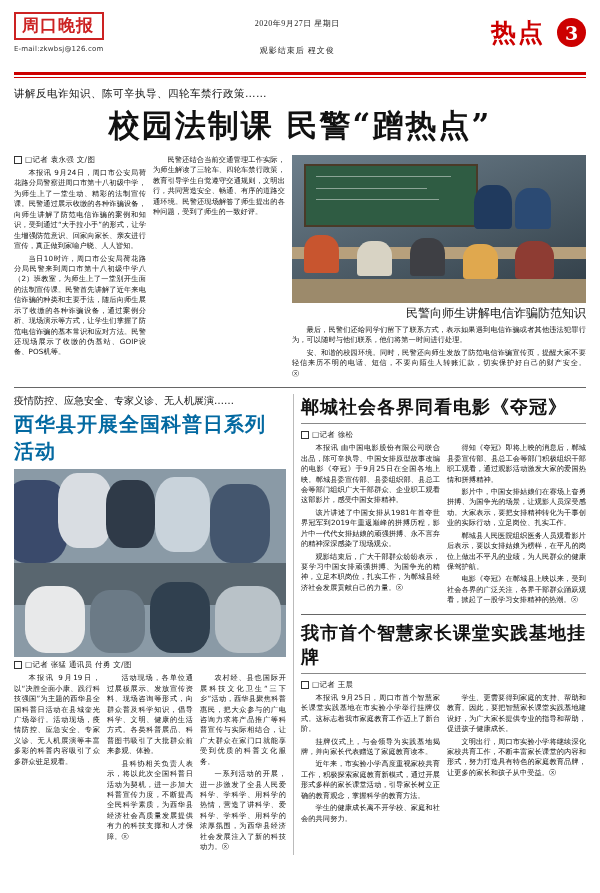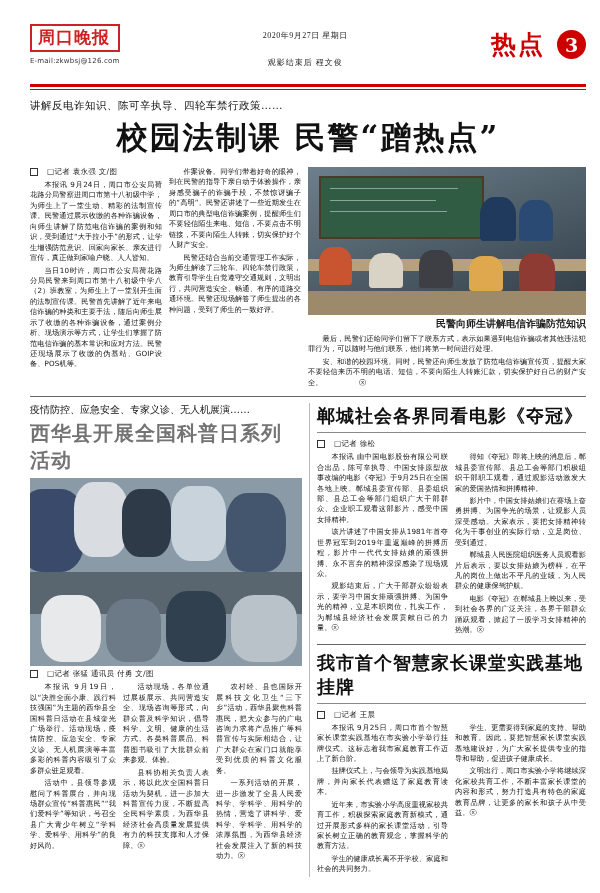--- a/index.html
+++ b/index.html
@@ -6,23 +6,22 @@
   body{
     width:600px;height:893px;
     background:#ffffff;
     font-family:"DejaVu Sans","Liberation Sans",sans-serif;
     color:#111;
     position:relative;
     overflow:hidden;
   }
   .page{
     position:absolute;inset:0;
-    padding:24px 14px;
+    padding:12px 14px;
     box-sizing:border-box;
-    margin-left:16px;
   }
   
   .masthead{
     position:relative;
     height:58px;
     display:flex;
     align-items:flex-start;
     justify-content:space-between;
   }
   .logo-block{display:flex;flex-direction:column;gap:2px;}
@@ -81,52 +80,52 @@
     letter-spacing:2px;
     margin:4px 0 8px 0;
   }
   .hr-thin{height:1px;background:#888;margin:4px 0 6px 0;}
 
   
   .cols{display:flex;gap:7px;}
   .col{flex:1;}
   .byline{
     font-size:7.5px;color:#222;margin-bottom:3px;letter-spacing:.3px;
-    display:flex;align-items:center;gap:9px;text-align:right;
+    display:flex;align-items:center;gap:3px;text-align:right;
   }
   .byline .sq{
     display:inline-block;width:6px;height:6px;border:1px solid #333;
   }
   .body-text{
     font-size:7.2px;
     line-height:1.45;
     text-align:justify;
     color:#111;
     letter-spacing:.1px;
   }
   .body-text p{margin:0 0 2px 0;text-indent:2em;}
 
   .photo{
     background:linear-gradient(160deg,#6d7f8c,#2f3c45);
     position:relative;overflow:hidden;
   }
   .photo-caption{
-    font-size:10px;color:#222;text-align:right;margin-top:2px;font-weight:bold;
+    font-size:12px;color:#222;text-align:right;margin-top:2px;
   }
 
   
   .ph-room{position:absolute;inset:0;}
   .ph-board{position:absolute;left:4%;top:6%;width:58%;height:40%;background:#2f5c43;border:2px solid #4a3a28;}
   .ph-chalk{position:absolute;background:rgba(255,255,255,.45);height:1px;}
   .ph-person{position:absolute;border-radius:40% 40% 10% 10%;}
   .ph-desk{position:absolute;background:#b7a07c;}
   .sub-kicker{font-size:10px;color:#111;margin-bottom:3px;}
   .headline-2{
     font-family:Liberation Sans, sans-serif;
-    font-weight:bold;font-size:20px;color:#737373;letter-spacing:1px;
+    font-weight:bold;font-size:20px;color:#0369a1;letter-spacing:1px;
     margin:1px 0 4px 0;
   }
   .headline-3{
     font-family:"DejaVu Serif","Liberation Serif",serif;
     font-weight:bold;font-size:18px;color:#111;letter-spacing:1px;
     margin:1px 0 4px 0;
   }
   .divider-v{width:1px;background:#bbb;}
   .hr-dark{height:1px;background:#666;margin:6px 0;}
 
@@ -167,21 +166,20 @@
         <span>□记者 袁永强 文/图</span>
       </div>
       <div class="body-text">
         <p>本报讯 9月24日，周口市公安局荷花路分局警察进周口市第十八初级中学，为师生上了一堂生动、精彩的法制宣传课。民警通过展示收缴的各种诈骗设备，向师生讲解了防范电信诈骗的案例和知识，受到通过“大手拉小手”的形式，让学生增强防范意识、回家向家长、亲友进行宣传，真正做到家喻户晓、人人皆知。</p>
         <p>当日10时许，周口市公安局荷花路分局民警来到周口市第十八初级中学八（2）班教室，为师生上了一堂别开生面的法制宣传课。民警首先讲解了近年来电信诈骗的种类和主要手法，随后向师生展示了收缴的各种诈骗设备，通过案例分析、现场演示等方式，让学生们掌握了防范电信诈骗的基本常识和应对方法。民警还现场展示了收缴的伪基站、GOIP设备、POS机等。</p>
       </div>
     </div>
 
     <div class="col" style="flex:0 0 132px;">
       <div class="body-text">
-        <p>作案设备。同学们带着好奇的眼神，到在民警的指导下亲自动手体验操作，亲身感受骗子的诈骗手段，不禁惊讶骗子的“高明”。民警还讲述了一些近期发生在周口市的典型电信诈骗案例，提醒师生们不要轻信陌生来电、短信，不要点击不明链接，不要向陌生人转账，切实保护好个人财产安全。</p>
         <p>民警还结合当前交通管理工作实际，为师生解读了三轮车、四轮车禁行政策，教育引导学生自觉遵守交通规则，文明出行，共同营造安全、畅通、有序的道路交通环境。民警还现场解答了师生提出的各种问题，受到了师生的一致好评。</p>
       </div>
     </div>
 
     <div class="col" style="flex:1;">
       <div class="photo" style="height:148px;">
         <div class="ph-room">
           <div class="ph-board"></div>
           <div class="ph-chalk" style="left:8%;top:14%;width:46%;"></div>
           <div class="ph-chalk" style="left:8%;top:22%;width:38%;"></div>
@@ -226,24 +224,23 @@
         <div class="blob" style="left:74%;top:62%;width:24%;height:36%;background:#b9c2c8;"></div>
       </div>
       <div class="byline" style="margin-top:3px;">
         <span class="sq"></span>
         <span>□记者 张猛 通讯员 付勇 文/图</span>
       </div>
 
       <div class="cols" style="margin-top:2px;">
         <div class="col body-text">
           <p>本报讯 9月19日，以“决胜全面小康、践行科技强国”为主题的西华县全国科普日活动在县城奎光广场举行。活动现场，疫情防控、应急安全、专家义诊、无人机展演等丰富多彩的科普内容吸引了众多群众驻足观看。</p>
-          <p>活动中，县领导参观慰问了科普展台，并向现场群众宣传“科普惠民”“我们爱科学”等知识，号召全县广大青少年树立“学科学、爱科学、用科学”的良好风尚。</p>
-        </div>
-        <div class="col body-text">
-          <p>活动现场，各单位通过展板展示、共同营造安全、现场咨询等形式，向群众普及科学知识，倡导科学、文明、健康的生活方式。各类科普展品、科普图书吸引了大批群众前来参观、体验。</p>
+        </div>
+        <div class="col body-text">
+          <p>活动现场，各单位通过展板展示、发放宣传资料、现场咨询等形式，向群众普及科学知识，倡导科学、文明、健康的生活方式。各类科普展品、科普图书吸引了大批群众前来参观、体验。</p>
           <p>县科协相关负责人表示，将以此次全国科普日活动为契机，进一步加大科普宣传力度，不断提高全民科学素质，为西华县经济社会高质量发展提供有力的科技支撑和人才保障。ⓧ</p>
         </div>
         <div class="col body-text">
           <p>农村经、县也国际开展科技文化卫生“三下乡”活动，西华县聚焦科普惠民，把大众参与的广电咨询力求将产品推广等科普宣传与实际相结合，让广大群众在家门口就能享受到优质的科普文化服务。</p>
           <p>一系列活动的开展，进一步激发了全县人民爱科学、学科学、用科学的热情，营造了讲科学、爱科学、学科学、用科学的浓厚氛围，为西华县经济社会发展注入了新的科技动力。ⓧ</p>
         </div>
       </div>
     </div>
 
     <div class="divider-v"></div>
@@ -257,21 +254,21 @@
         <span>□记者 徐松</span>
       </div>
       <div class="cols">
         <div class="col body-text">
           <p>本报讯 由中国电影股份有限公司联合出品，陈可辛执导、中国女排原型故事改编的电影《夺冠》于9月25日在全国各地上映。郸城县委宣传部、县委组织部、县总工会等部门组织广大干部群众、企业职工观看这部影片，感受中国女排精神。</p>
           <p>该片讲述了中国女排从1981年首夺世界冠军到2019年重返巅峰的拼搏历程，影片中一代代女排姑娘的顽强拼搏、永不言弃的精神深深感染了现场观众。</p>
           <p>观影结束后，广大干部群众纷纷表示，要学习中国女排顽强拼搏、为国争光的精神，立足本职岗位，扎实工作，为郸城县经济社会发展贡献自己的力量。ⓧ</p>
         </div>
         <div class="col body-text">
           <p>得知《夺冠》即将上映的消息后，郸城县委宣传部、县总工会等部门积极组织干部职工观看，通过观影活动激发大家的爱国热情和拼搏精神。</p>
-          <p>影片中，中国女排姑娘们在赛场上奋勇拼搏、为国争光的场景，让观影人员深受感动。大家表示，要把女排精神转化为干事创业的实际行动，立足岗位、受到通过。</p>
+          <p>影片中，中国女排姑娘们在赛场上奋勇拼搏、为国争光的场景，让观影人员深受感动。大家表示，要把女排精神转化为干事创业的实际行动，立足岗位、扎实工作。</p>
           <p>郸城县人民医院组织医务人员观看影片后表示，要以女排姑娘为榜样，在平凡的岗位上做出不平凡的业绩，为人民群众的健康保驾护航。</p>
           <p>电影《夺冠》在郸城县上映以来，受到社会各界的广泛关注，各界干部群众踊跃观看，掀起了一股学习女排精神的热潮。ⓧ</p>
         </div>
       </div>
 
       <div class="hr-dark"></div>
 
       <div class="headline-3">我市首个智慧家长课堂实践基地挂牌</div>
       <div class="hr-thin"></div>
       <div class="byline">

